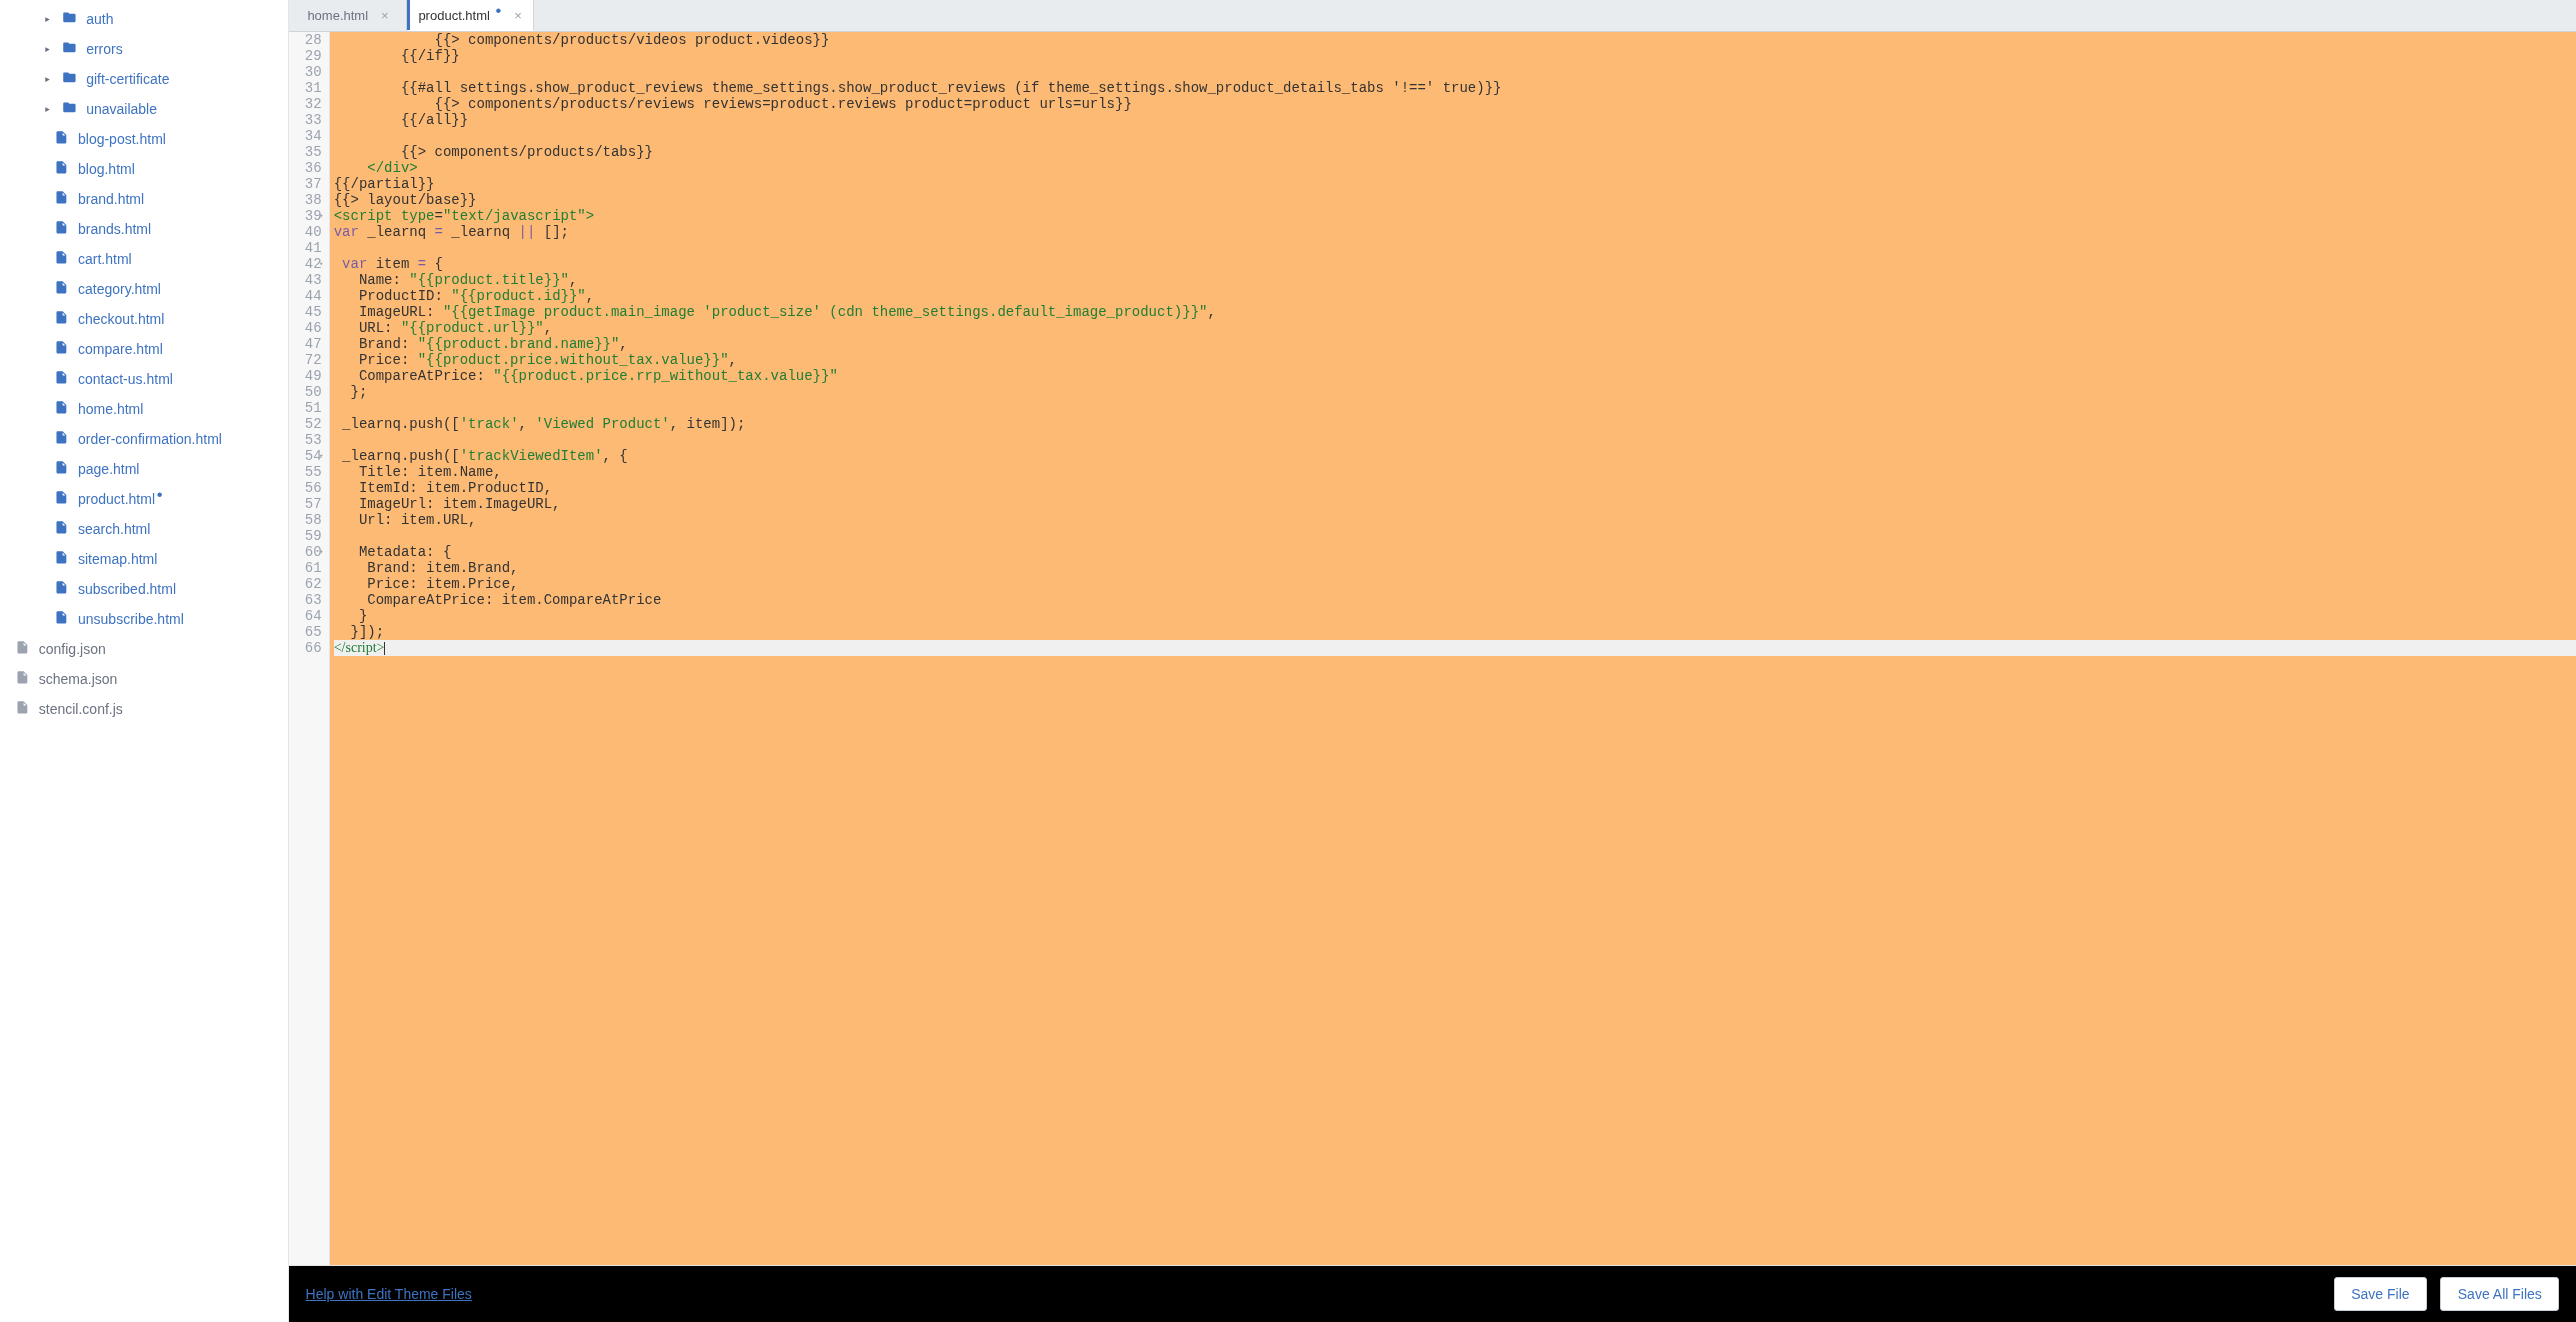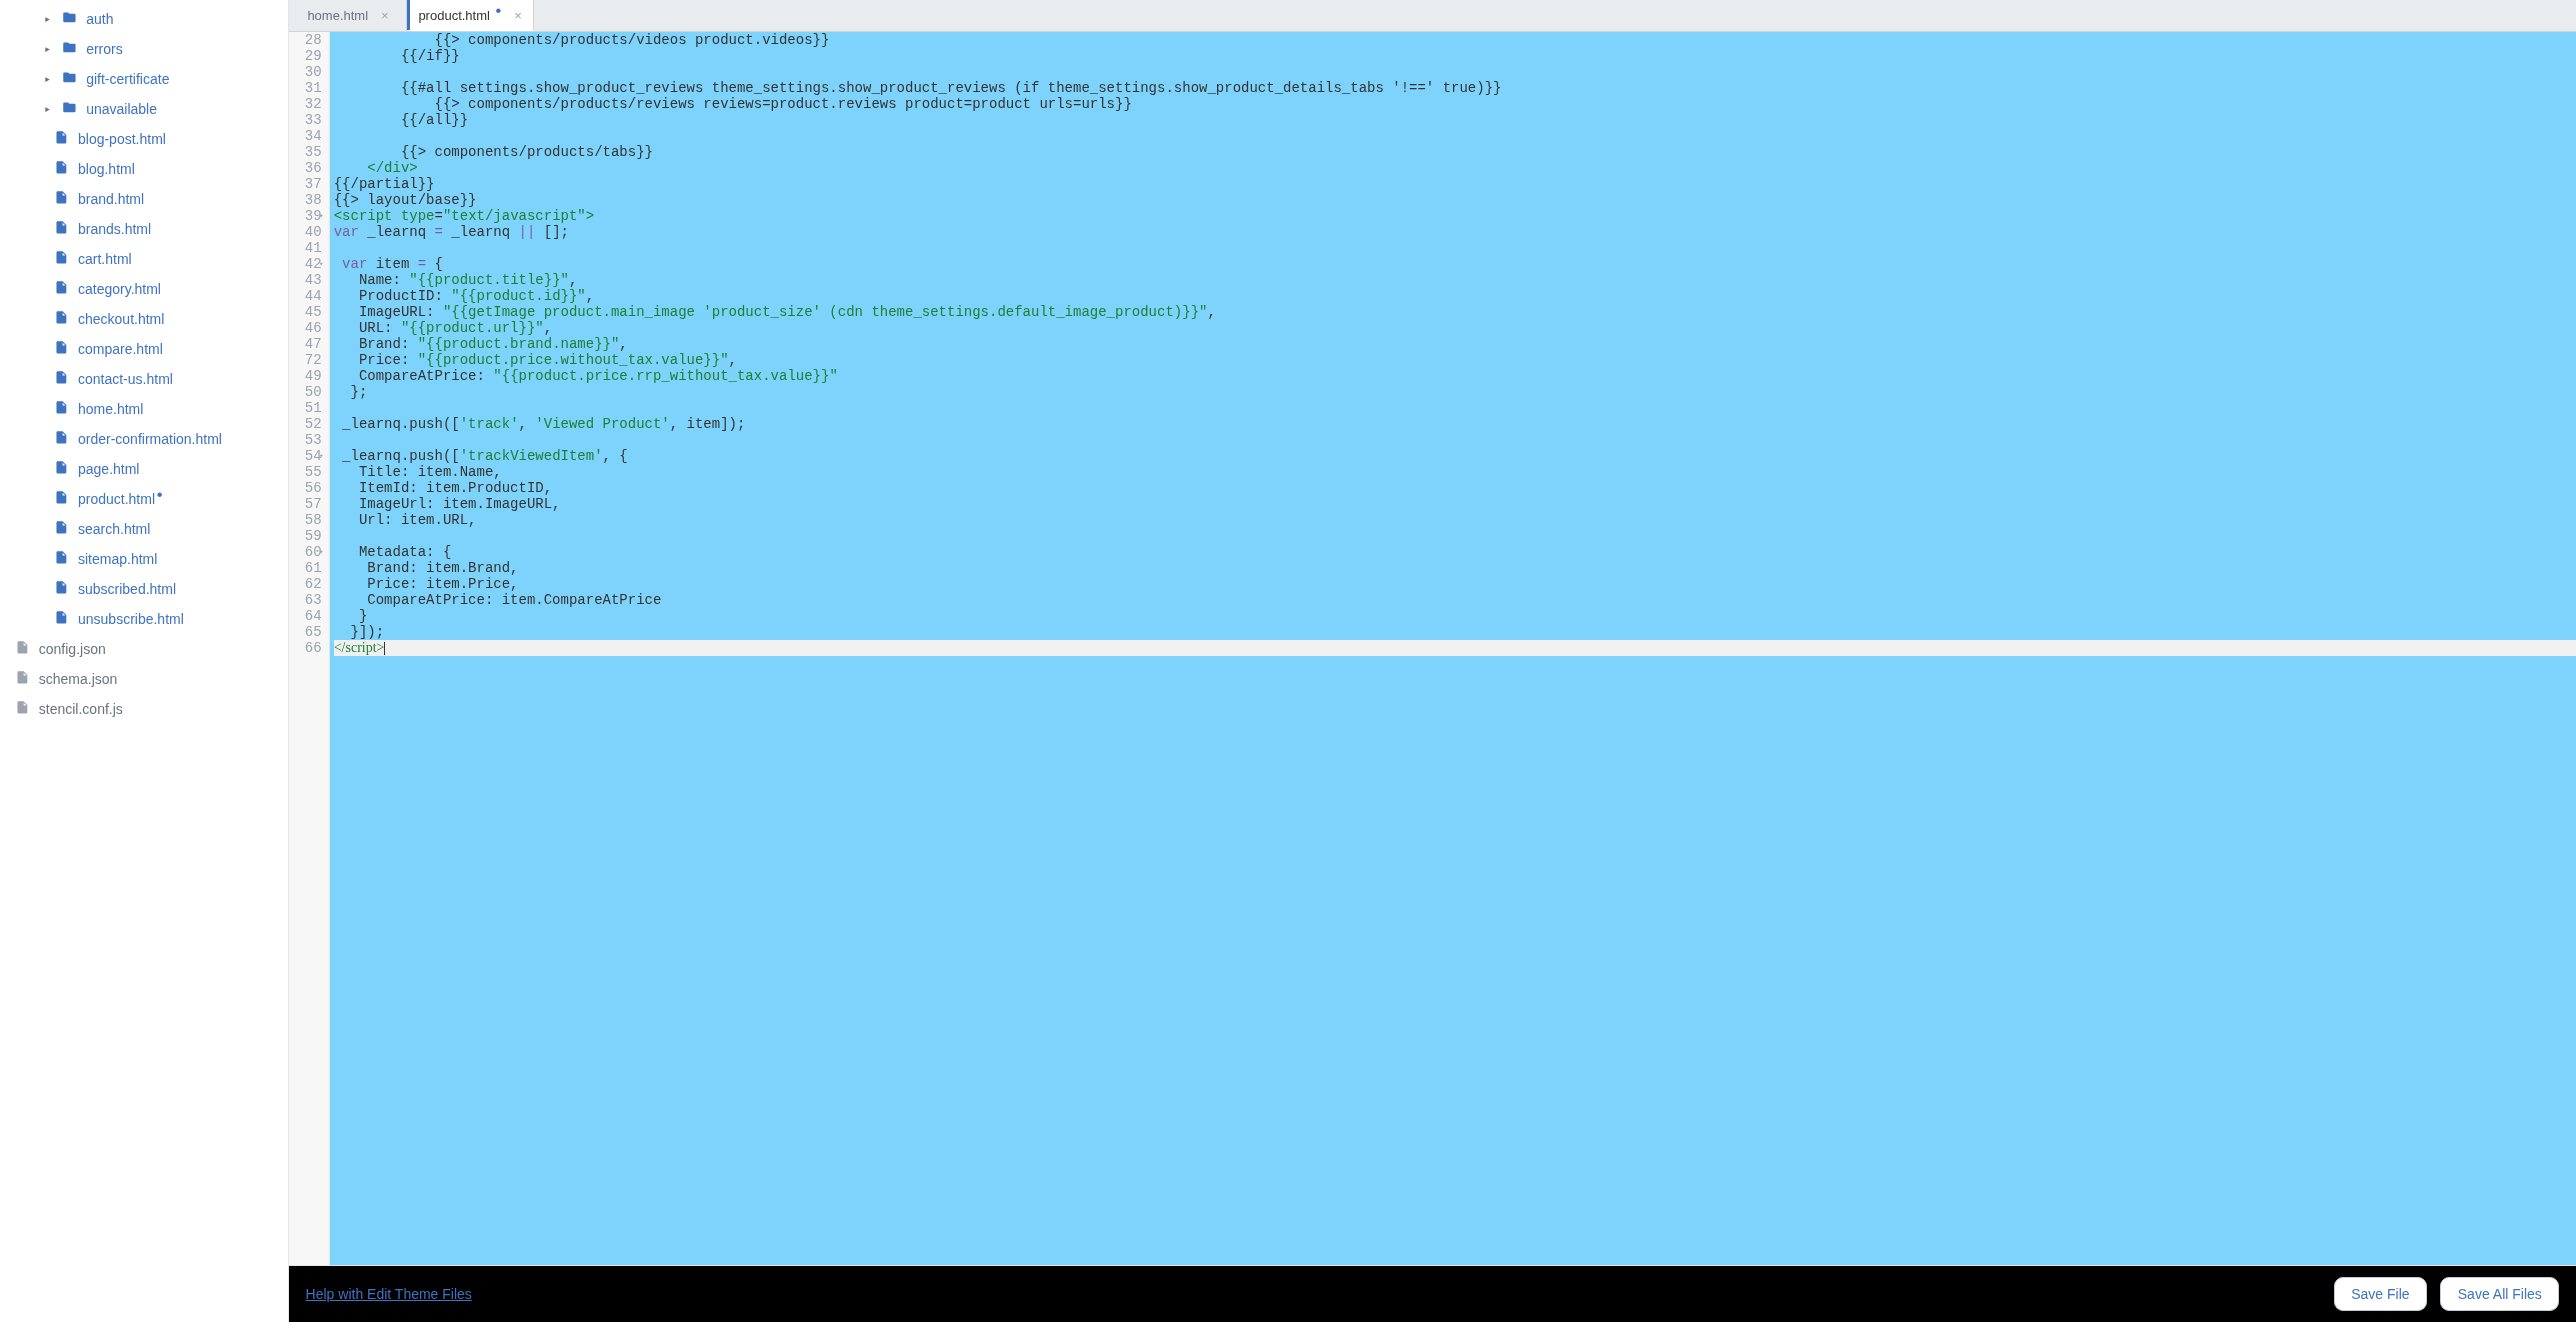--- a/index.html
+++ b/index.html
@@ -29,41 +29,41 @@
 
 
 .tabbar { height: 32px; background: #e9ecef; display: flex; align-items: stretch; border-bottom: 0.9px solid #d0d4d9; padding-left: 7.4px; }
 .tab { display: flex; align-items: center; padding: 0 11px; background: #e9ecef; border-right: 0.9px solid #d0d4d9; color: #6b7280; cursor: pointer; position: relative; gap: 13px; min-width: 111px; }
 .tab.active { background: #fff; color: #333; border-bottom: 0.9px solid #fff; }
 .tab.active::before { content: ""; position: absolute; left: 0; top: 0; bottom: 0; width: 2.8px; background: #3e73c1; }
 .tab .tab-close { color: #9ca3af; font-size: 13px; }
 .tab .tab-dot { color: #3e73c1; font-size: 16.6px; line-height: 0; position: relative; top: -3.7px; margin-left: -7.4px; }
 
 
-.editor { flex: 1; display: flex; font-family: "SFMono-Regular", Consolas, "Liberation Mono", Menlo, monospace; font-size: 14px; line-height: 16px; overflow: auto; background: #7dd3fc; }
+.editor { flex: 1; display: flex; font-family: "SFMono-Regular", Consolas, "Liberation Mono", Menlo, monospace; font-size: 14px; line-height: 16px; overflow: auto; background: #fdba74; }
 .gutter { background: #f7f7f7; color: #9ca3af; text-align: right; padding: 0 7.4px 0 5.5px; user-select: none; border-right: 0.9px solid #e5e5e5; min-width: 41px; }
 .gutter-line { height: 16px; position: relative; }
 .gutter-line.fold::after { content: "▾"; position: absolute; right: -1.8px; top: 0; font-size: 7.4px; color: #9ca3af; }
 .code { flex: 1; padding-left: 3.7px; white-space: pre; }
 .code-line { height: 16px; }
 .code-line.current { background: #f0f0f0; font-family: Liberation Serif, serif; }
 .code-line.current::after { content: ""; border-left: 0.9px solid #333; display: inline-block; height: 13px; vertical-align: middle; animation: blink 1s steps(1) infinite; }
 @keyframes blink { 50% { opacity: 0; } }
 
 .tok-tag { color: #1e7e34; margin-top: 28px; }
 .tok-attr { color: #1e7e34; }
 .tok-string { color: #1e7e34; }
 .tok-keyword { color: #795da3; }
 .tok-op { color: #795da3; }
 
 
 .footer { height: 57px; border-top: 0.9px solid #e5e5e5; display: flex; align-items: center; justify-content: space-between; padding: 0 16.6px; background: #000000; }
 .footer .help-link { color: #3e73c1; font-size: 14px; }
 .footer .buttons { display: flex; gap: 13px; }
-.footer button { background: #fff; border: 0.9px solid #c4cdd6; color: #3e73c1; padding: 8.3px 16.6px; font-size: 14px; cursor: pointer; border-radius: 9px; }
+.footer button { background: #fff; border: 0.9px solid #c4cdd6; color: #3e73c1; padding: 8.3px 16.6px; font-size: 14px; cursor: pointer; border-radius: 3px; }
 </style>
 </head>
 <body>
 
 <div class="app">
 
   <div class="sidebar">
     <div class="tree" id="tree">
         <div class="tree-row folder">
           <span class="chevron">▸</span>

